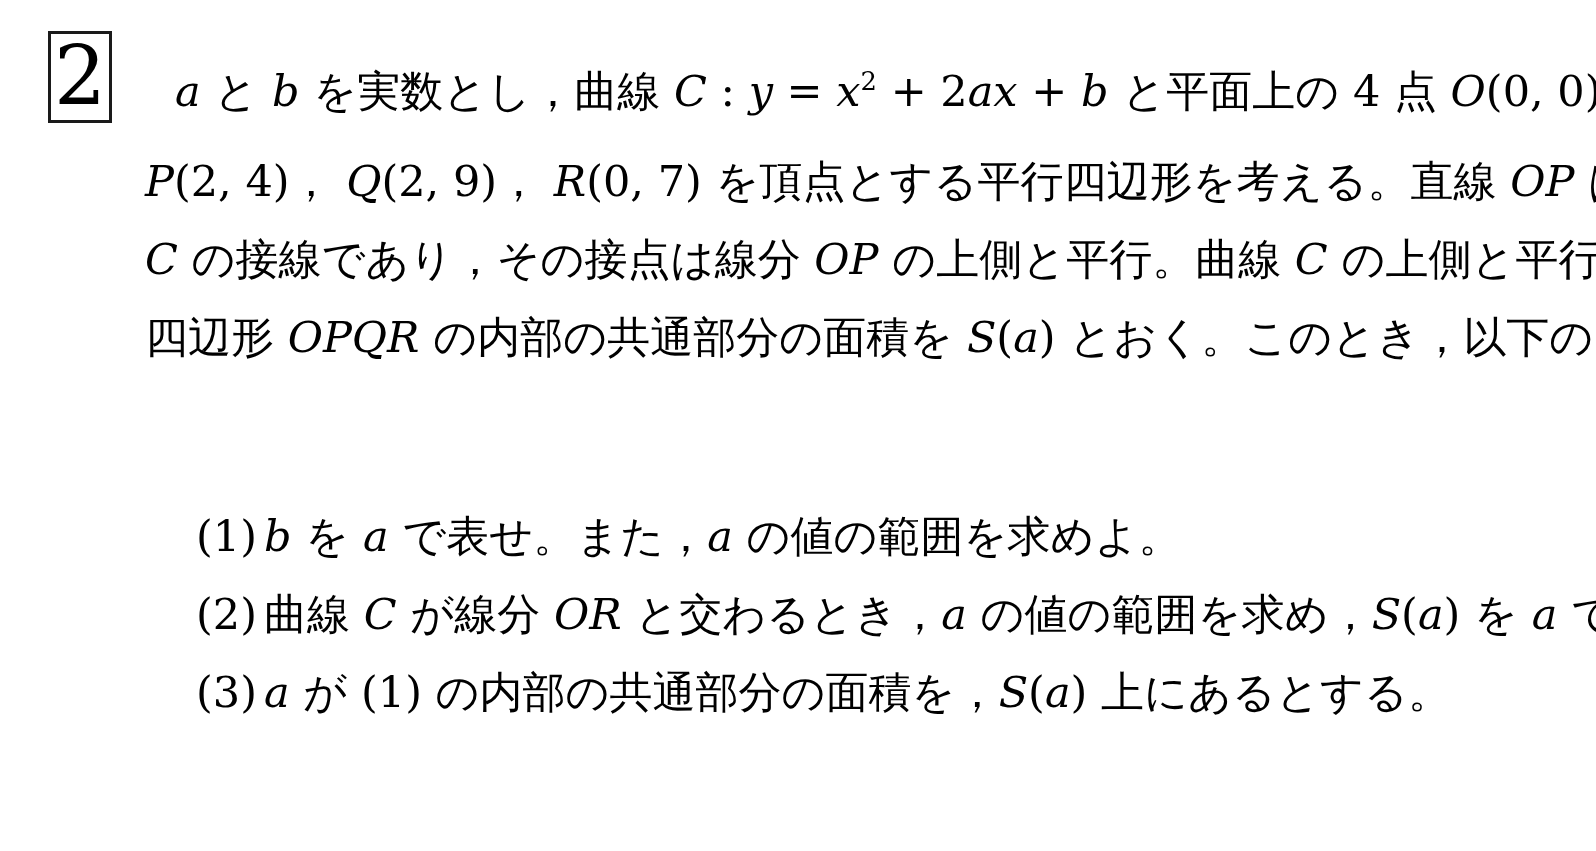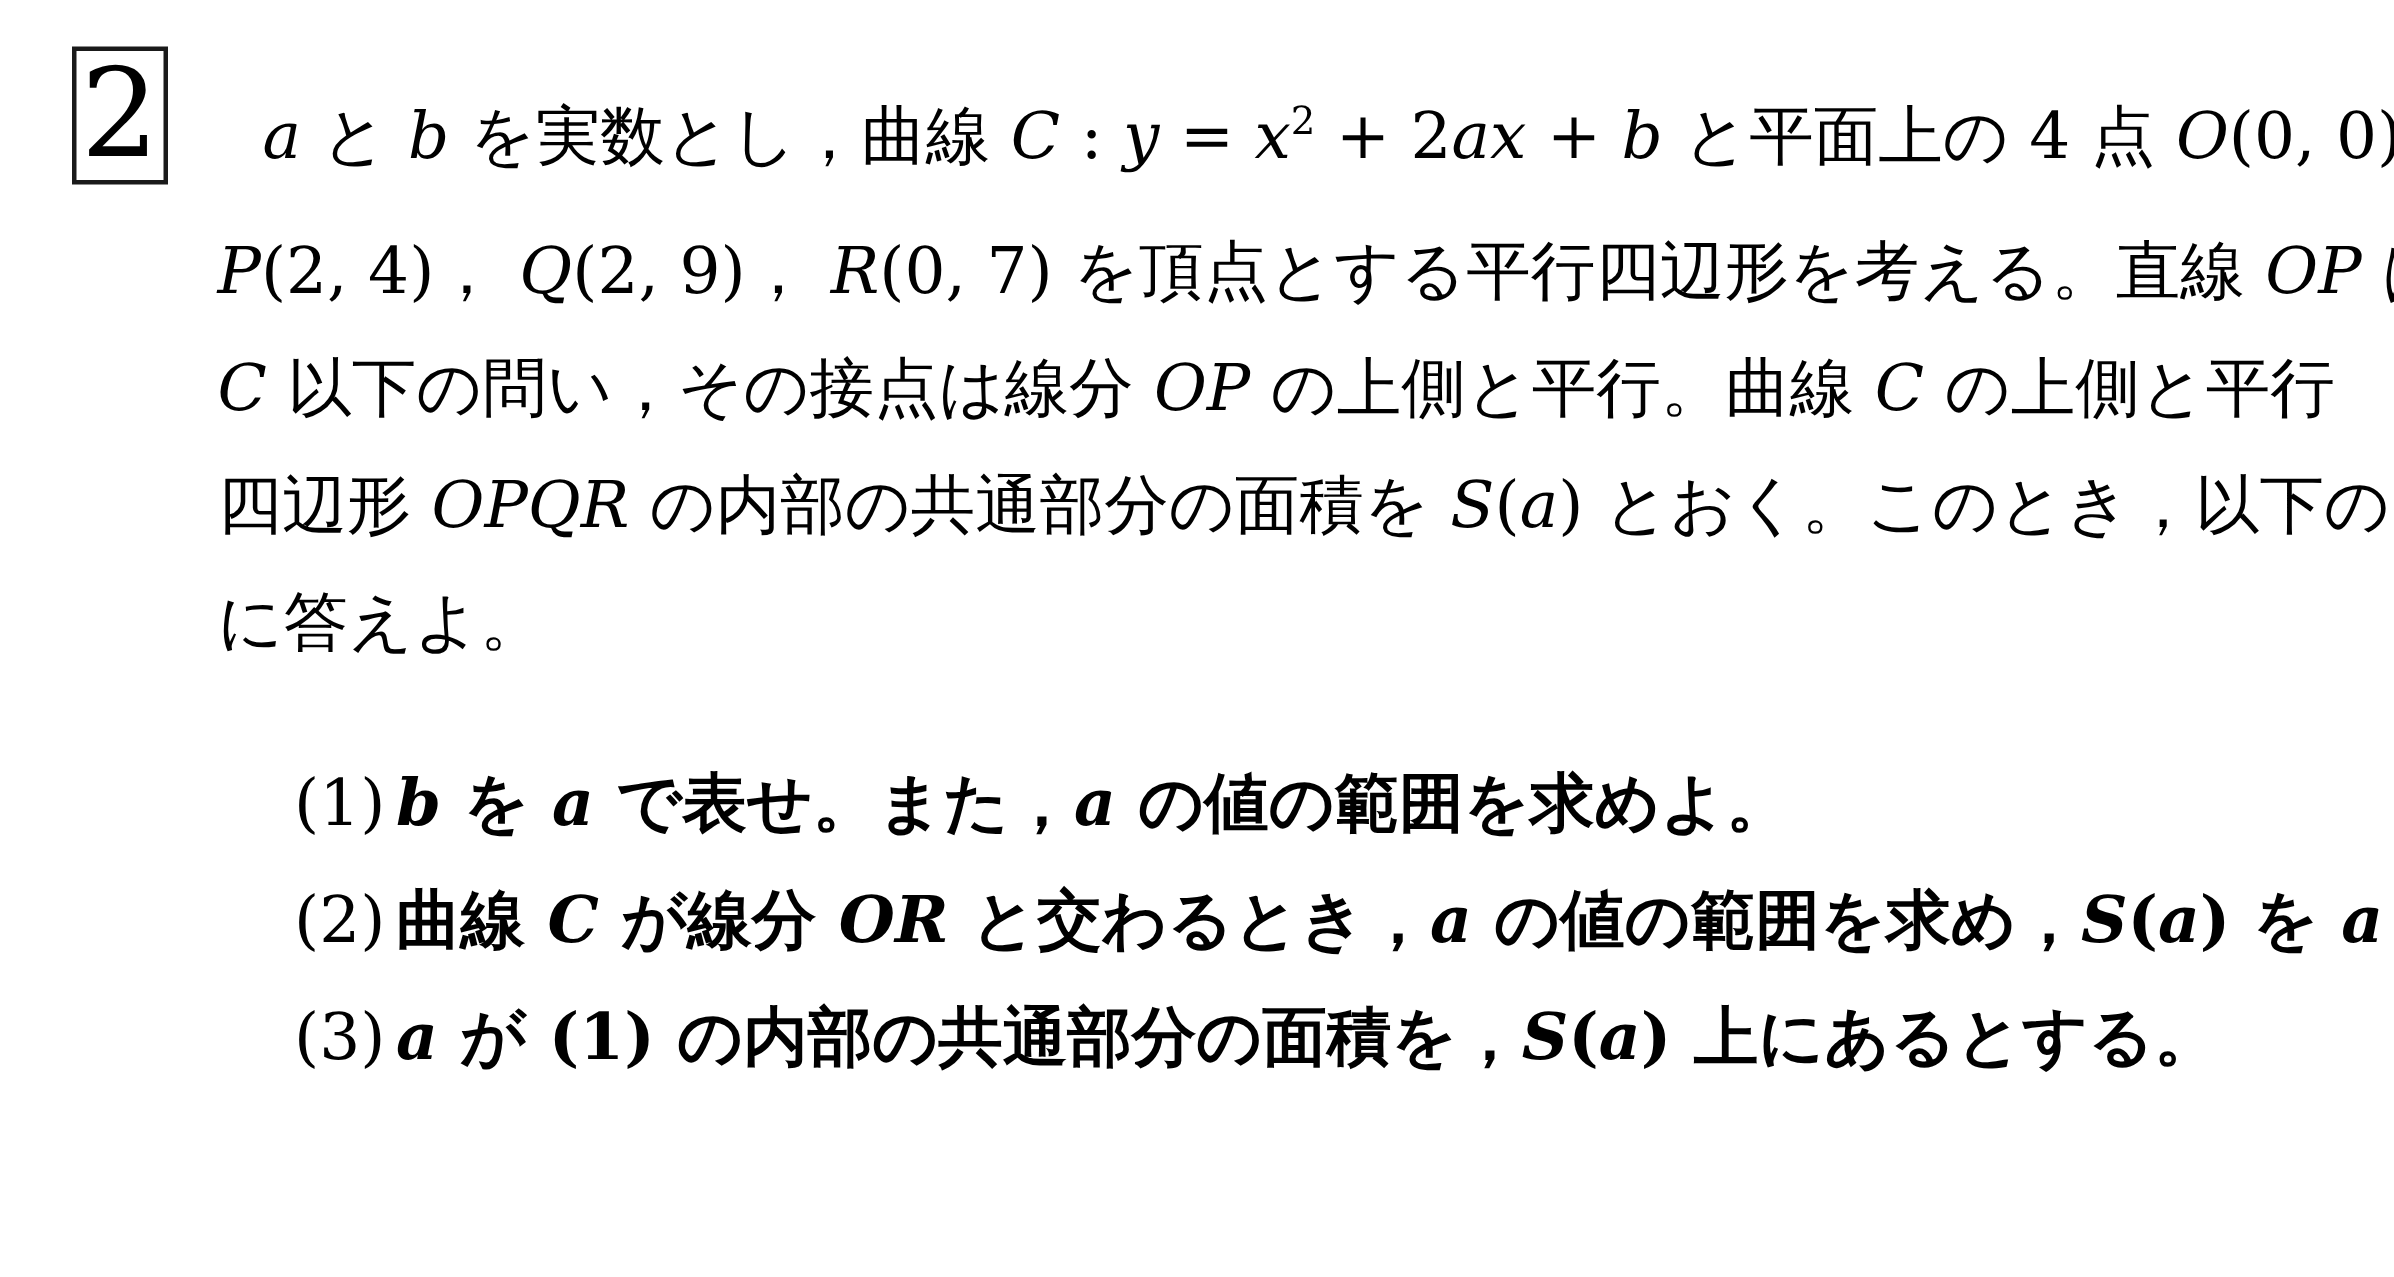--- a/index.html
+++ b/index.html
@@ -63,43 +63,41 @@
     position: absolute;
     left: 0;
     top: 0;
     height: 78px;
     line-height: 78px;
   }
   .q-line {
     height: 78px;
     line-height: 78px;
     white-space: nowrap;
-    font-weight: bold;
   }
   
   .seg-jp  { font-style: normal; }
   .seg-it  { font-style: italic; }
   .seg-up  { font-style: normal; }
   .seg-sup { font-style: normal; font-size: 0.6em; vertical-align: 16px; line-height: 0; }
 </style>
 </head>
 <body>
 
 <div class="page">
 
   <div class="problem-number-box">
     <span class="num">2</span>
   </div>
 
   <div class="statement">
     <div class="line first"><span class="seg-it">a</span><span class="seg-jp"> と </span><span class="seg-it">b</span><span class="seg-jp"> を実数とし，曲線 </span><span class="seg-it">C</span><span class="seg-up"> : </span><span class="seg-it">y</span><span class="seg-up"> = </span><span class="seg-it">x</span><span class="seg-sup">2</span><span class="seg-up"> + 2</span><span class="seg-it">ax</span><span class="seg-up"> + </span><span class="seg-it">b</span><span class="seg-jp"> と平面上の 4 点 </span><span class="seg-it">O</span><span class="seg-up">(0, 0),</span></div>
     <div class="line"><span class="seg-it">P</span><span class="seg-up">(2, 4)， </span><span class="seg-it">Q</span><span class="seg-up">(2, 9)， </span><span class="seg-it">R</span><span class="seg-up">(0, 7)</span><span class="seg-jp"> を頂点とする平行四辺形を考える。直線 </span><span class="seg-it">OP</span><span class="seg-jp"> は曲線</span></div>
-    <div class="line"><span class="seg-it">C</span><span class="seg-jp"> 以下の問い，その接点は線分 </span><span class="seg-it">OP</span><span class="seg-jp"> の上側と平行。曲線 </span><span class="seg-it">C</span><span class="seg-jp"> の上側と平行</span></div>
+    <div class="line"><span class="seg-it">C</span><span class="seg-jp"> の接線であり，その接点は線分 </span><span class="seg-it">OP</span><span class="seg-jp"> の上側と平行。曲線 </span><span class="seg-it">C</span><span class="seg-jp"> の上側と平行</span></div>
     <div class="line"><span class="seg-jp">四辺形 </span><span class="seg-it">OPQR</span><span class="seg-jp"> の内部の共通部分の面積を </span><span class="seg-it">S</span><span class="seg-up">(</span><span class="seg-it">a</span><span class="seg-up">)</span><span class="seg-jp"> とおく。このとき，以下の問い</span></div>
-    <div class="line"><span class="seg-jp">に答えよ。</span></div>
   </div>
 
   <div class="questions">
 
     <div class="q-item">
       <span class="q-label">(1)</span>
       <div class="q-line"><span class="seg-it">b</span><span class="seg-jp"> を </span><span class="seg-it">a</span><span class="seg-jp"> で表せ。また，</span><span class="seg-it">a</span><span class="seg-jp"> の値の範囲を求めよ。</span></div>
     </div>
 
     <div class="q-item">

